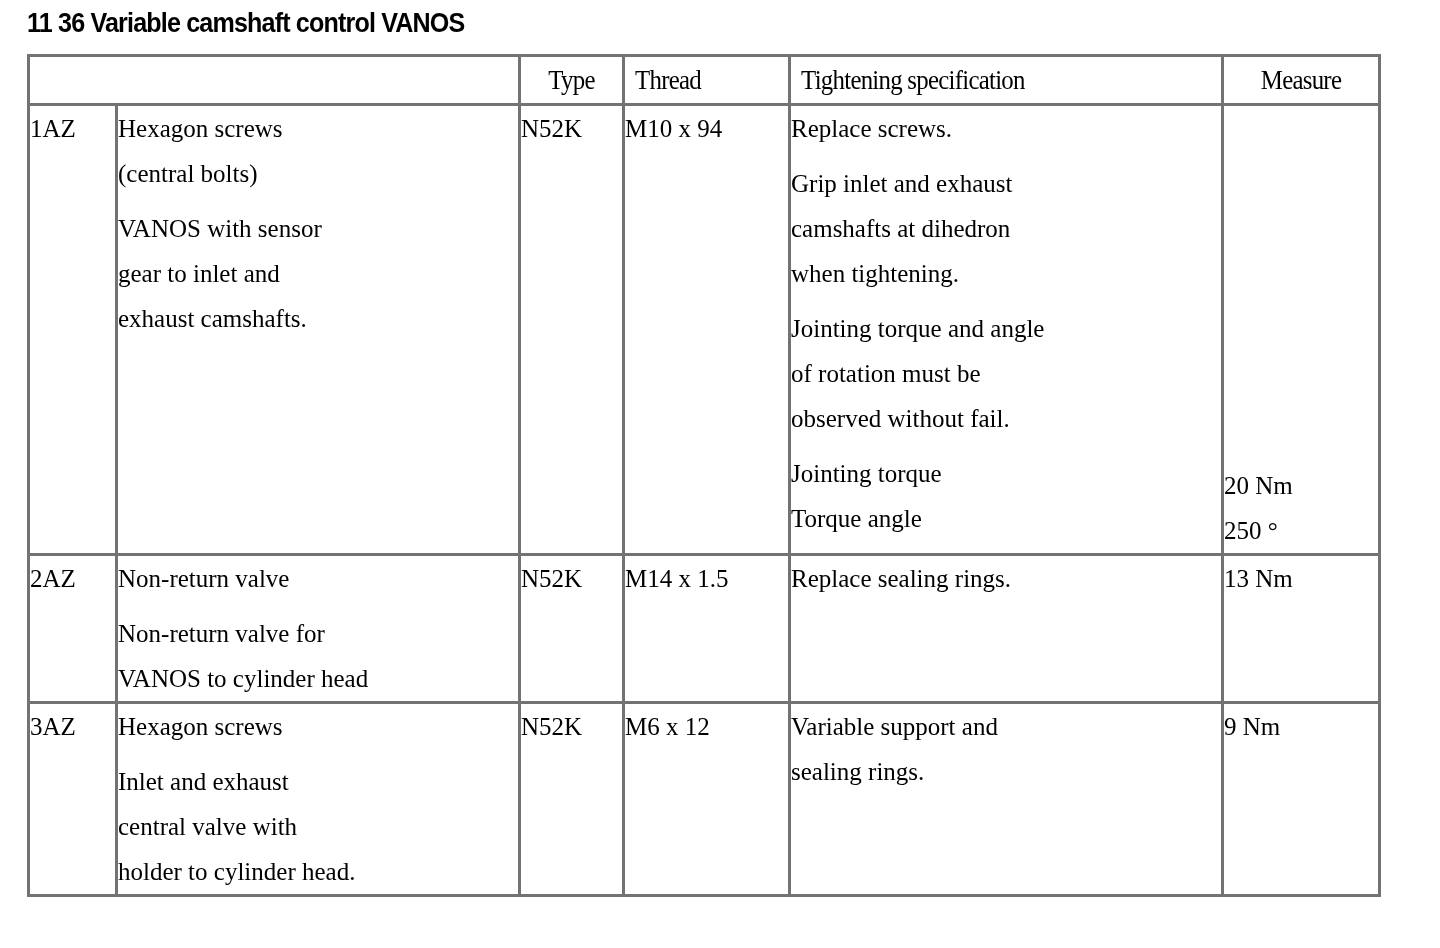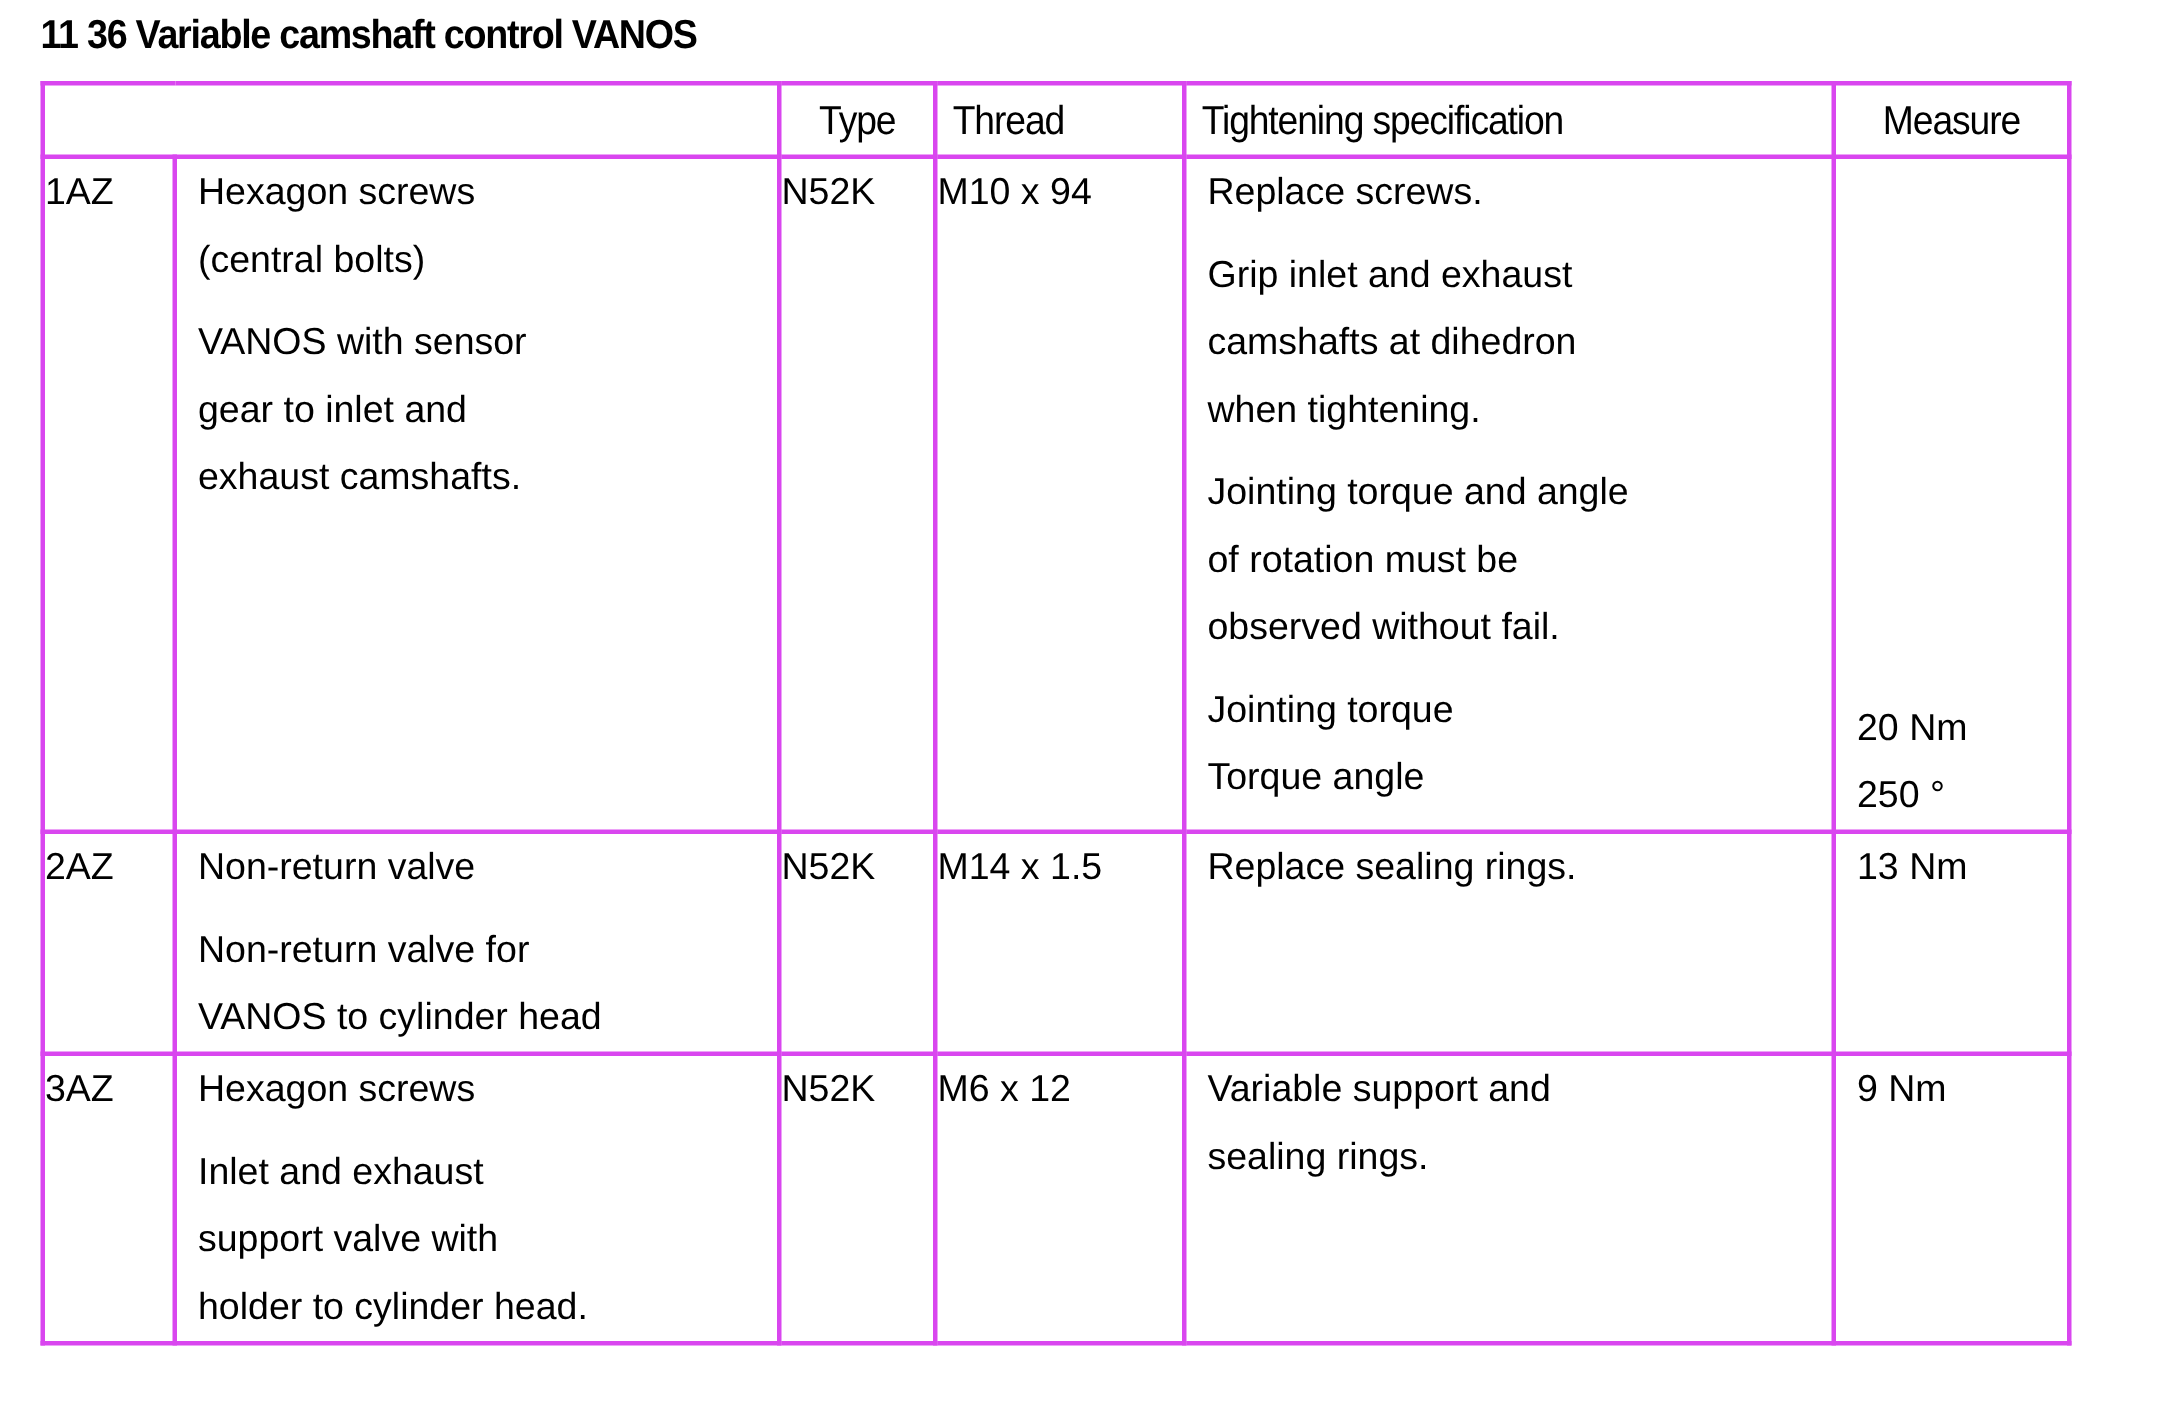--- a/index.html
+++ b/index.html
@@ -37,25 +37,26 @@
   .spec-table {
     position: absolute;
     left: 27px;
     top: 54px;
     width: 1351px;
     border-collapse: collapse;
     table-layout: fixed;
   }
 
   .spec-table td, .spec-table th {
-    border: 3px solid #d946ef;
+    border: 3px solid #737373;
     vertical-align: top;
     padding: 0;
     text-align: left;
     font-weight: normal;
+    font-family: Liberation Serif, serif;
   }
 
   
   col.c-pos   { width: 88px; }
   col.c-desc  { width: 403px; }
   col.c-type  { width: 104px; }
   col.c-thread{ width: 166px; }
   col.c-spec  { width: 433px; }
   col.c-meas  { width: 157px; }
 
@@ -95,21 +96,20 @@
   .spec-cell {
     padding: 8px 8px 10px 25px;
   }
   .meas-cell {
     padding: 8px 4px 10px 5px;
     white-space: nowrap;
   }
 
   .para {
     margin: 0 0 0 0;
-    padding-left: 14px;
   }
   .para + .para {
     margin-top: 10px;
   }
   .line {
     display: block;
     white-space: nowrap;
   }
 
   .spacer-block {
@@ -226,21 +226,21 @@
       </tr>
 
       <tr>
         <td class="cell pos-cell">3AZ</td>
         <td class="cell desc-cell">
           <div class="para">
             <span class="line">Hexagon screws</span>
           </div>
           <div class="para">
             <span class="line">Inlet and exhaust</span>
-            <span class="line">support valve with</span>
+            <span class="line">central valve with</span>
             <span class="line">holder to cylinder head.</span>
           </div>
         </td>
         <td class="cell type-cell">N52K</td>
         <td class="cell thread-cell">M6 x 12</td>
         <td class="cell spec-cell">
           <div class="para">
             <span class="line">Variable support and</span>
             <span class="line">sealing rings.</span>
           </div>

